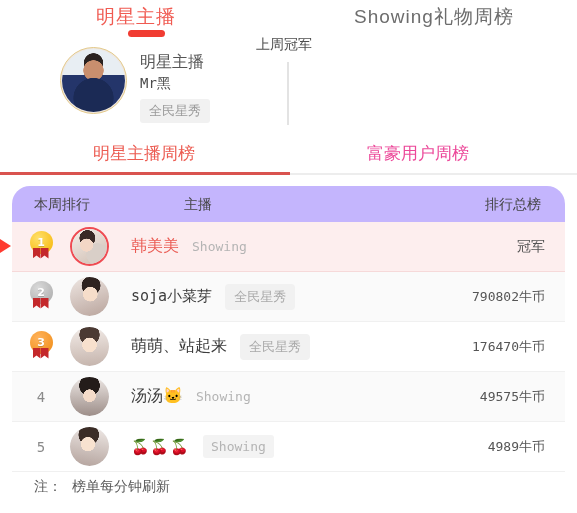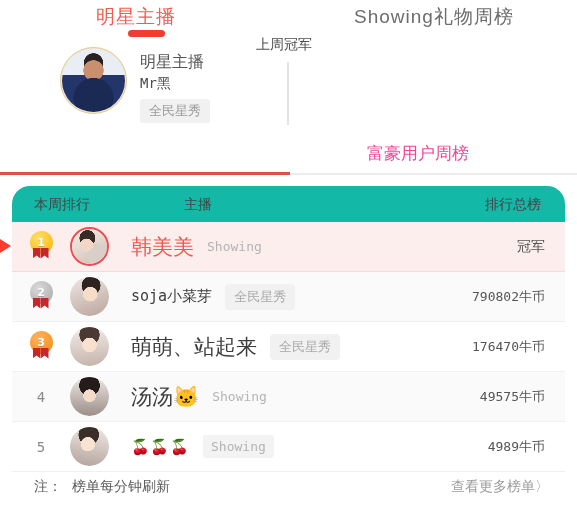--- a/index.html
+++ b/index.html
@@ -137,21 +137,21 @@
     position:absolute; left:0; top:30px; width:290px; height:3px;
     background:#d9534f;
   }
 
   
   .table { position:relative; margin-top:6px; }
 
   .thead {
     position:relative;
     height:36px; margin:0 12px;
-    background:#14b8a6;
+    background:#c4b5fd;
     border-radius:18px 18px 0 0;
   }
   .thead .th { position:absolute; top:10px; font-size:14px; color:#444; white-space:nowrap; }
   .thead .th.c0 { left:22px; }
   .thead .th.c1 { left:172px; }
   .thead .th.c2 { right:24px; }
 
   .row {
     position:relative; height:50px;
     margin:0 12px;
@@ -197,21 +197,21 @@
   .row-ava {
     width:39px; height:39px; border-radius:50%;
     overflow:hidden; position:relative; flex:0 0 auto;
     margin-right:22px; background:#eee;
   }
   .row-ava.hl { border:2px solid #ef4b52; }
   .row-ava .ph { position:absolute; inset:0; border-radius:50%; }
 
   .nm-wrap { display:flex; align-items:center; flex:1; min-width:0; }
   .nm {
-    font-size:21px; color:#3d3d3d; white-space:nowrap;
+    font-size:16px; color:#3d3d3d; white-space:nowrap;
     font-family:Liberation Serif, serif;
   }
   .nm.hot { color:#ea5a52; }
   .nm.mono { font-family:"DejaVu Sans Mono","Liberation Mono",monospace; font-size:15px; }
   .nm.emoji { font-family:"DejaVu Sans",sans-serif; font-size:15px; letter-spacing:1px; }
 
   .live-pill {
     margin-left:13px; font-size:13px; color:#b4b4b4;
     font-family:"DejaVu Sans Mono","Liberation Mono",monospace;
     white-space:nowrap;
@@ -261,20 +261,21 @@
       <div class="champ-info">
         <div class="champ-role">明星主播</div>
         <div class="champ-name">Mr黑</div>
         <span class="tag-pill">全民星秀</span>
       </div>
     </div>
 
   </div>
 
   <div class="tabs">
+    <div class="tab t0">明星主播周榜</div>
     <div class="tab t1">富豪用户周榜</div>
     <div class="tab-track"></div>
     <div class="tab-ind"></div>
   </div>
 
   <div class="table">
 
     <div class="thead">
       <div class="th c0">本周排行</div>
       <div class="th c1">主播</div>
@@ -359,16 +360,15 @@
         <span class="live-pill boxed">Showing</span>
       </div>
       <div class="score mono">4989牛币</div>
     </div>
   </div>
 
   <div class="foot">
     <div class="foot-note">
       <span class="lbl">注：</span><span>榜单每分钟刷新</span>
     </div>
-    <div class="foot-more">查看更多榜单〉</div>
   </div>
 
 </div>
 
 </body></html>

